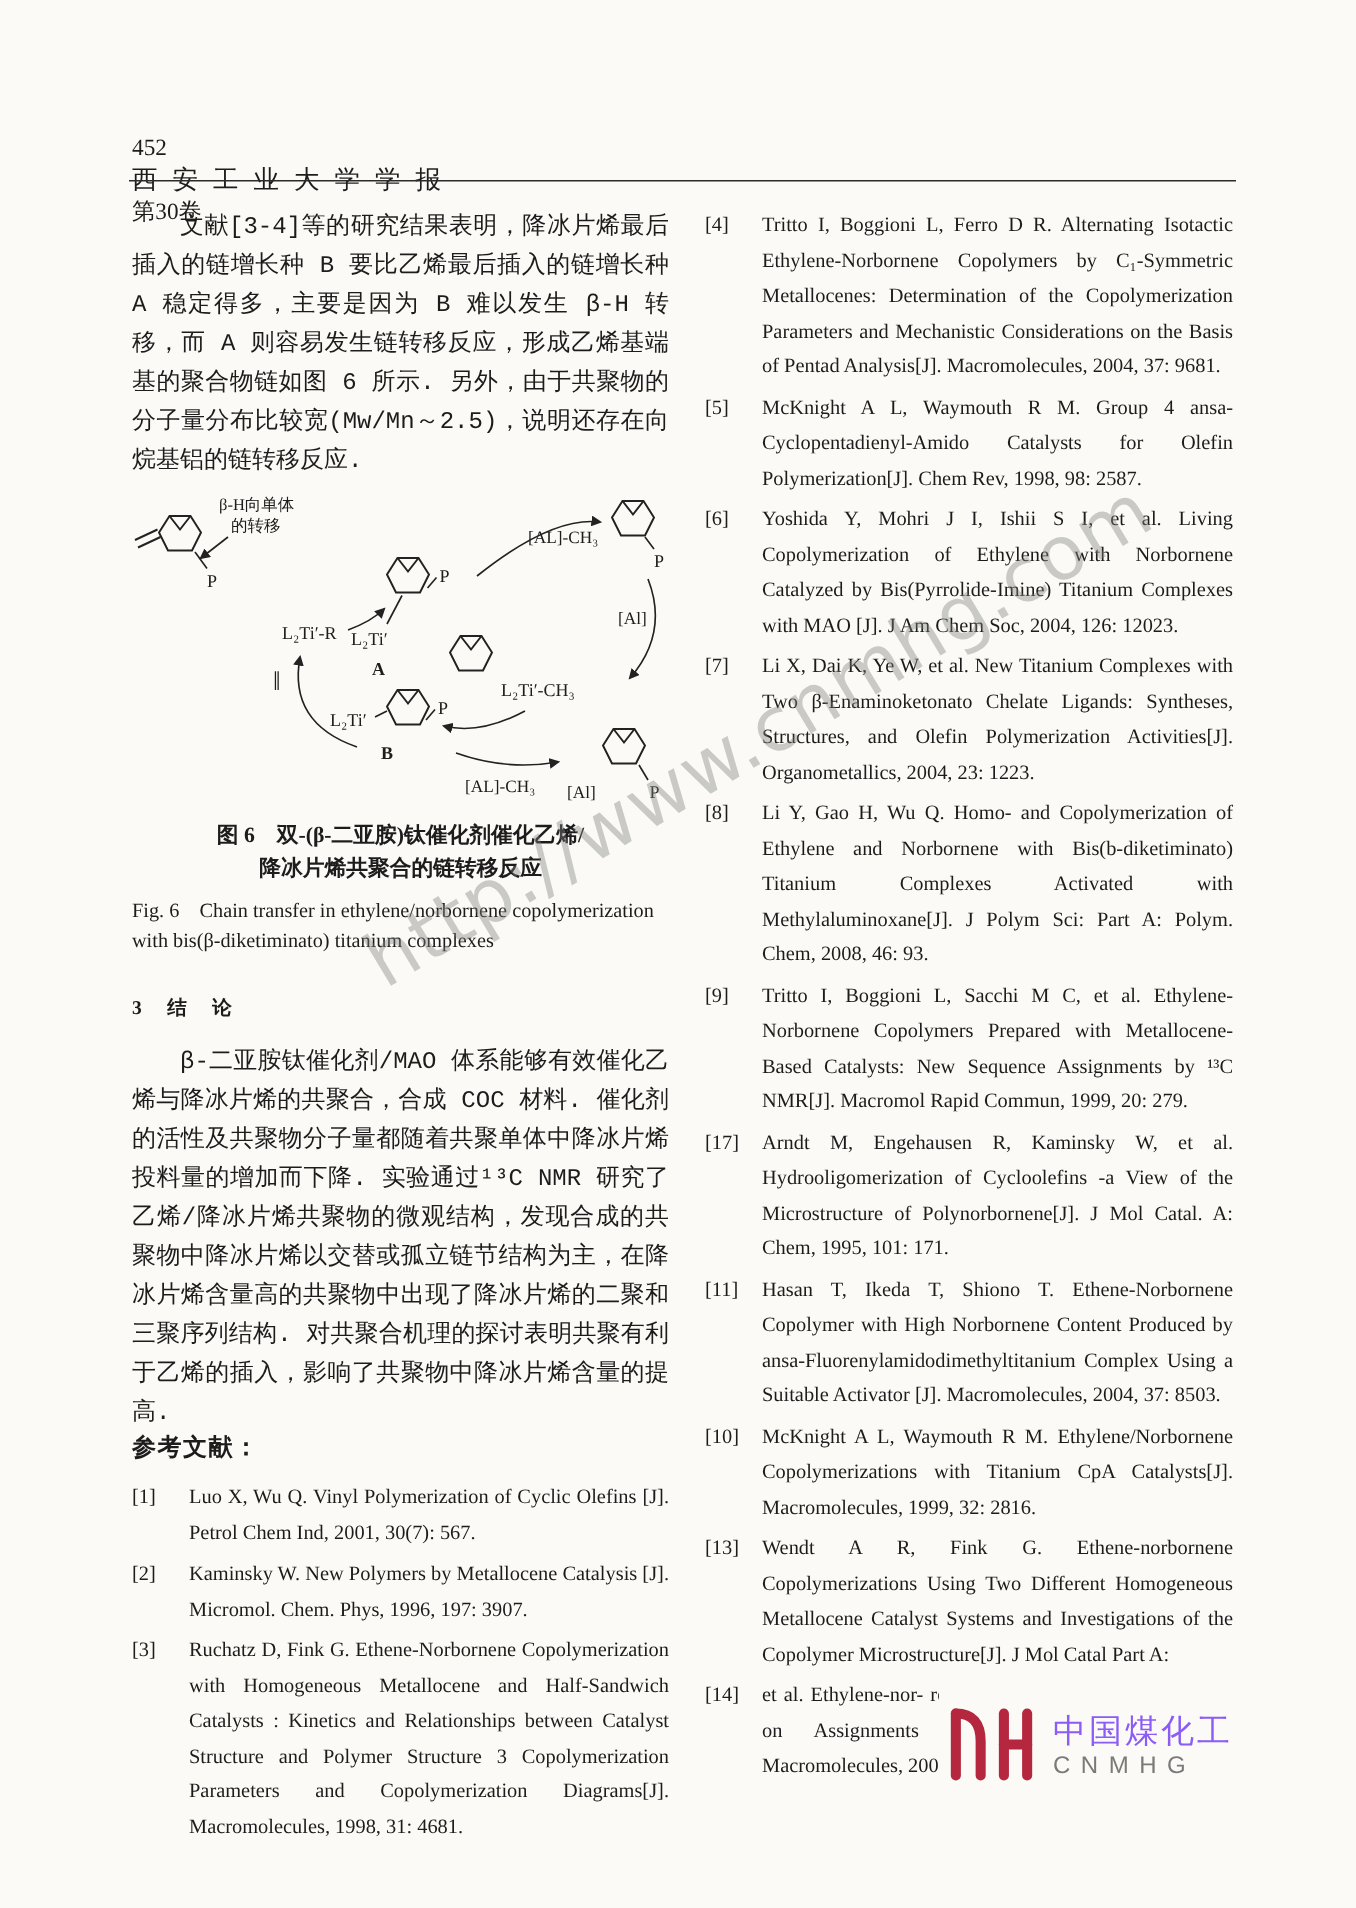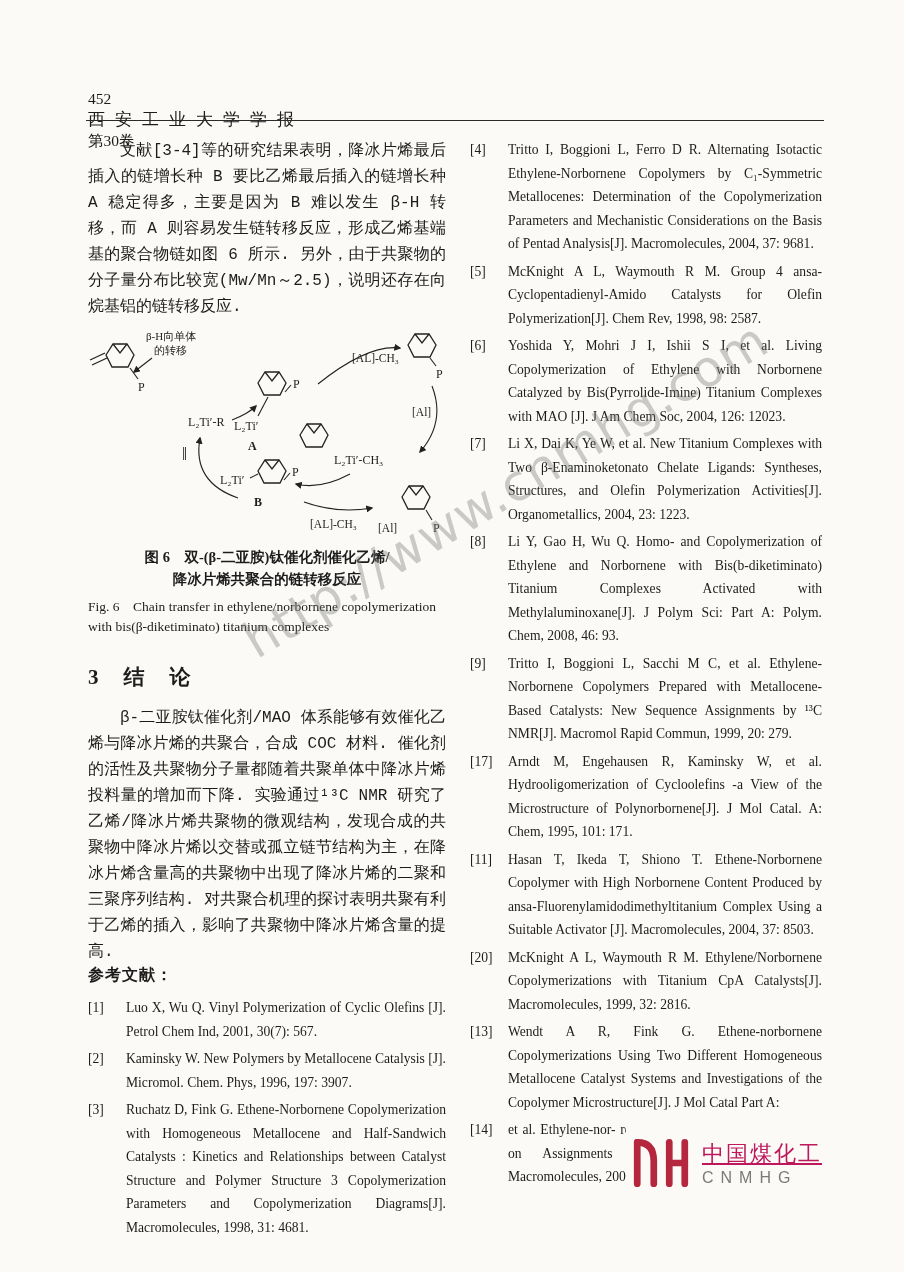--- a/index.html
+++ b/index.html
@@ -28,21 +28,21 @@
   .cn-para { font-size:16px; line-height:26px; text-align:justify; text-indent:2em;font-family:Liberation Mono, monospace; }
 
   
   .figure { position:relative; width:100%; height:212px; margin-top:6px; }
   .figure svg { width:100%; height:100%; display:block; }
   .figure text { font-family:"Liberation Serif","DejaVu Serif",serif; fill:#1d1d1d; }
 
   .cap-zh { text-align:center; font-size:14.5px; font-weight:bold; line-height:22px; margin-top:8px; }
   .cap-en { font-size:13.5px; line-height:20px; margin-top:7px; }
 
-  .sec-heading { font-size:21px; font-weight:bold; margin-top:26px; letter-spacing:2px; }
+  .sec-heading { font-size:13px; font-weight:bold; margin-top:26px; letter-spacing:2px; }
   .conclusion { margin-top:14px; }
 
   .refs-heading { font-size:16px; font-weight:bold; letter-spacing:1px; }
   .ref-list { margin-top:10px; }
   .ref { display:flex; font-size:13.6px; line-height:23.5px; margin-bottom:4px; }
   .ref-num { width:38px; flex:none; }
   .ref-text { flex:1; text-align:justify; }
   .col-right .ref-list { margin-top:0; }
 
   
@@ -55,21 +55,21 @@
   }
 
   
   .logo-box {
     position:absolute; left:626px; top:1118px; width:204px; height:90px;
     background:#fbfaf6; z-index:6;
     display:flex; align-items:center; gap:10px; padding-left:4px;
   }
   .logo-mark { width:62px; height:60px; flex:none; }
   .logo-text { display:flex; flex-direction:column; font-family:"Liberation Sans","DejaVu Sans",sans-serif; }
-  .brand-zh { font-size:22px; color:#be185d; letter-spacing:2px;text-decoration:underline; }
+  .brand-zh { font-size:22px; color:#8b5cf6; letter-spacing:2px; }
   .brand-en { font-size:16px; color:#7a7a7a; letter-spacing:7px; margin-top:0; }
 </style>
 </head>
 <body>
 
 <div class="page">
 
   <div class="header">
     <span>452</span>
     <span class="journal-title">西安工业大学学报</span>
@@ -210,21 +210,21 @@
       </div>
       <div class="ref">
         <span class="ref-num">[17]</span>
         <span class="ref-text">Arndt M, Engehausen R, Kaminsky W, et al. Hydrooligomerization of Cycloolefins -a View of the Microstructure of Polynorbornene[J]. J Mol Catal. A: Chem, 1995, 101: 171.</span>
       </div>
       <div class="ref">
         <span class="ref-num">[11]</span>
         <span class="ref-text">Hasan T, Ikeda T, Shiono T. Ethene-Norbornene Copolymer with High Norbornene Content Produced by ansa-Fluorenylamidodimethyltitanium Complex Using a Suitable Activator [J]. Macromolecules, 2004, 37: 8503.</span>
       </div>
       <div class="ref">
-        <span class="ref-num">[20]</span>
+        <span class="ref-num">[10]</span>
         <span class="ref-text">McKnight A L, Waymouth R M. Ethylene/Norbornene Copolymerizations with Titanium CpA Catalysts[J]. Macromolecules, 1999, 32: 2816.</span>
       </div>
       <div class="ref">
         <span class="ref-num">[13]</span>
         <span class="ref-text">Wendt A R, Fink G. Ethene-norbornene Copolymerizations Using Two Different Homogeneous Metallocene Catalyst Systems and Investigations of the Copolymer Microstructure[J]. J Mol Catal Part A:</span>
       </div>
       <div class="ref">
         <span class="ref-num">[14]</span>
         <span class="ref-text">et al. Ethylene-nor- re. Assessment and Advances Based on Assignments of 13C NMR Spectra[J]. Macromolecules, 2000, 33: 8931.</span>
       </div>

